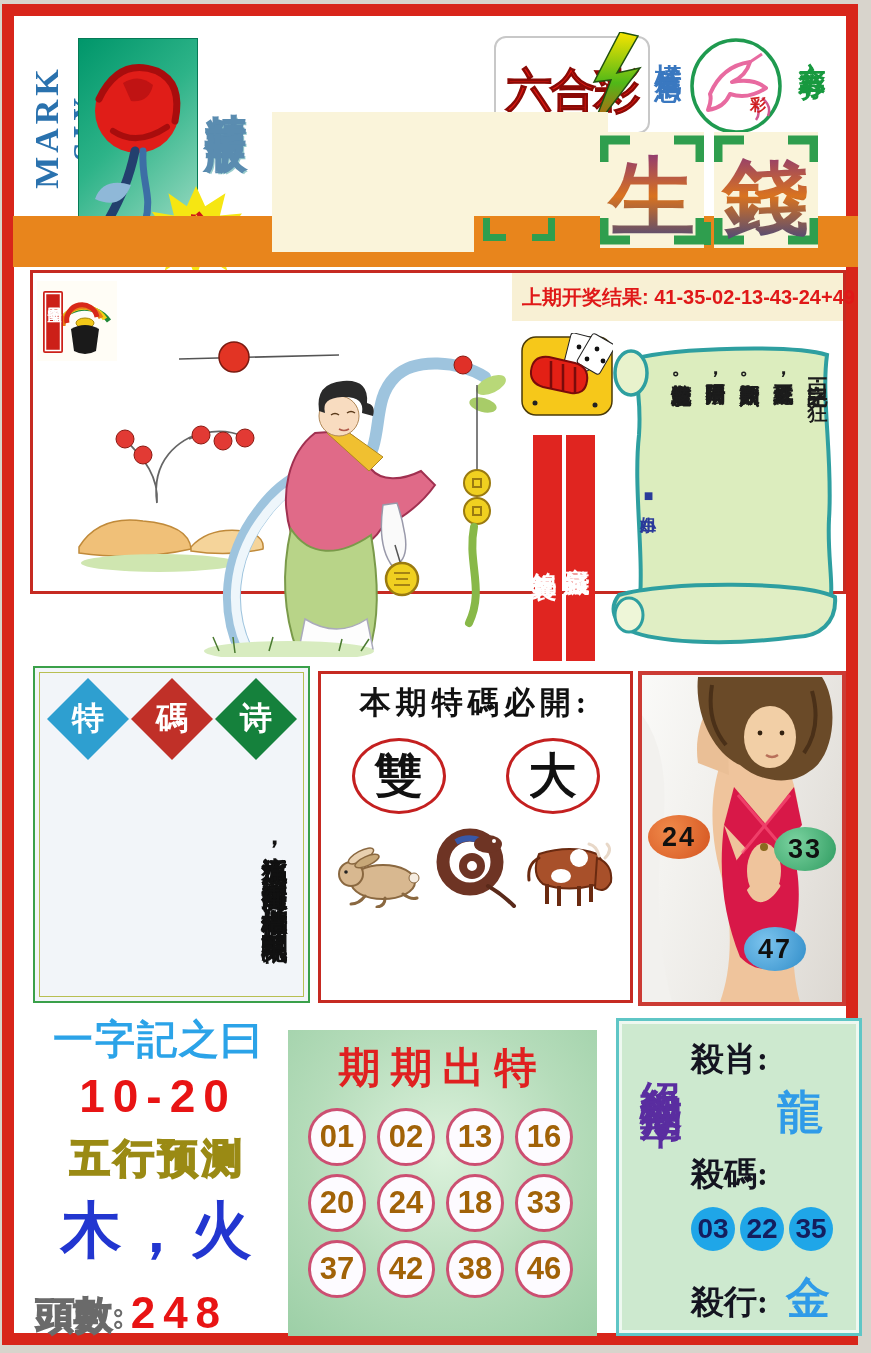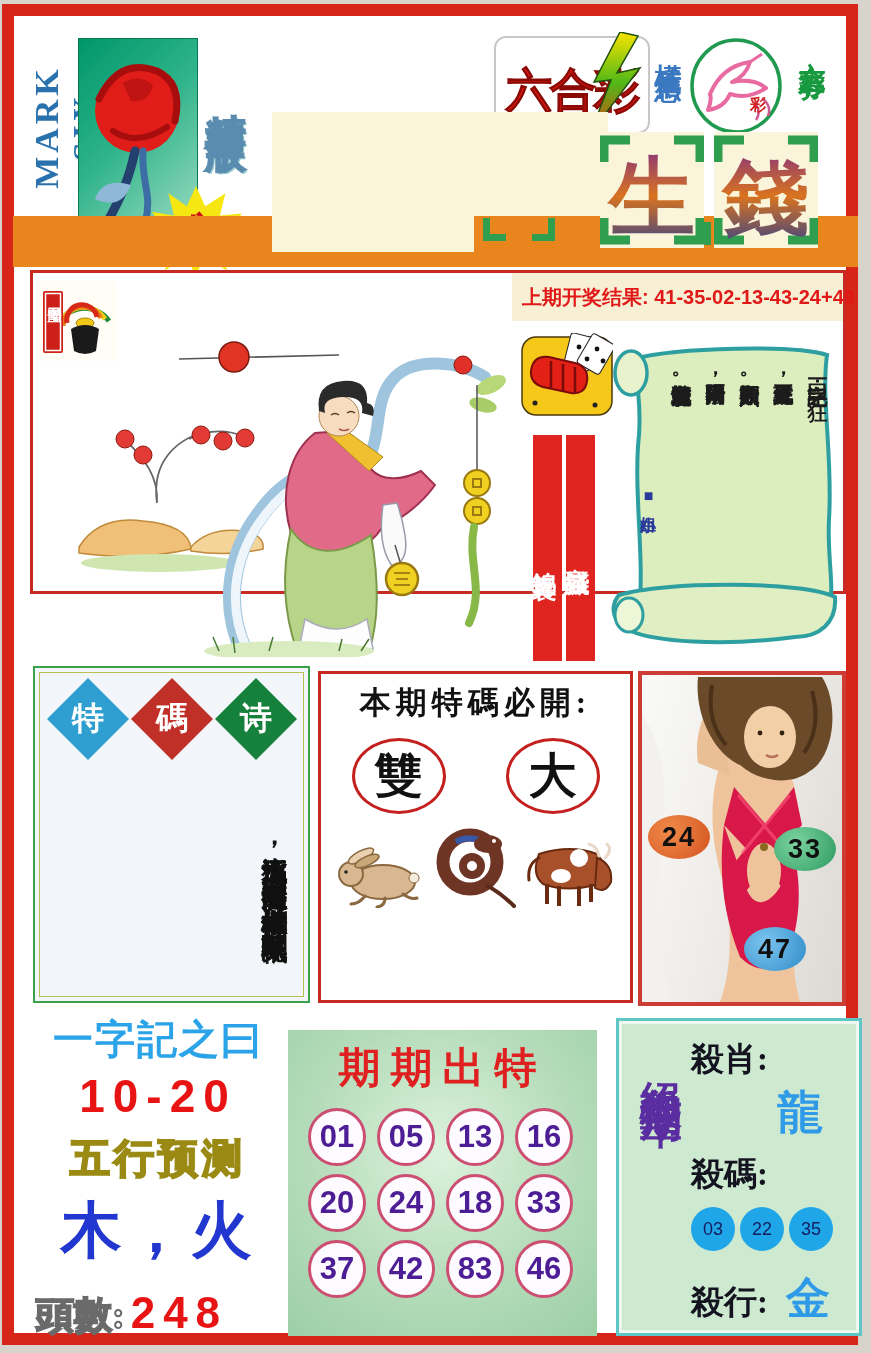--- a/index.html
+++ b/index.html
@@ -104,33 +104,33 @@
 
   .qiqi-box{left:288px;top:1030px;width:309px;height:306px;
             background:radial-gradient(circle at 50% 40%,#ddf2dd 0%,#b5dcba 55%,#9ccfa6 100%);
             text-align:center;}
   .qiqi-title{margin-top:10px;font-size:42px;font-weight:bold;color:#e02020;letter-spacing:10px;
               font-family:Liberation Sans, sans-serif;text-align:center;}
   .qiqi-grid{margin-top:12px;display:grid;grid-template-columns:repeat(4,62px);grid-gap:8px 7px;
              justify-content:center;}
   .num-circle{width:58px;height:58px;border-radius:50%;background:#fdfbff;border:3px solid #cc4f72;
               display:flex;align-items:center;justify-content:center;font-size:31px;font-weight:bold;
-              color:#4c1d95;box-sizing:border-box;}
+              color:#a16207;box-sizing:border-box;}
 
   .kill-box{left:600px;top:1018px;width:246px;height:318px;background:#cde9cf;
             border:3px solid #5fc6c6;box-shadow:inset 0 0 0 3px #eef8f0;box-sizing:border-box;margin-left:16px;}
   .kill-vertical{position:absolute;left:14px;top:28px;font-size:42px;font-weight:bold;color:#5a2da0;
                  letter-spacing:6px;font-family:"Liberation Serif",serif;}
   .kill-col{position:absolute;left:72px;top:16px;width:166px;}
   .kill-label{font-size:33px;font-weight:bold;color:#141420;font-family:"Liberation Serif",serif;}
   .kill-xiao-value{font-size:46px;font-weight:bold;color:#2f9be8;text-align:right;padding-right:34px;
                    font-family:"Liberation Serif",serif;margin-top:0px;}
   .kill-circles{margin-top:10px;display:flex;gap:5px;}
   .kill-circle{width:44px;height:44px;border-radius:50%;background:#1fa6e8;display:flex;
-               align-items:center;justify-content:center;font-size:18px;font-weight:normal;color:#141e5e;}
+               align-items:center;justify-content:center;font-size:28px;font-weight:bold;color:#141e5e;}
   .kill-hang-row{margin-top:18px;display:flex;align-items:baseline;}
   .kill-hang-value{font-size:44px;font-weight:bold;color:#2f9be8;margin-left:18px;
                    font-family:"Liberation Serif",serif;}
 </style>
 </head>
 <body>
 
 <div class="stage">
   <div class="page"></div>
 
@@ -395,30 +395,30 @@
     <div class="bl-line">
       <span class="lab">尾數:</span>
       <span class="val">357</span>
     </div>
   </div>
 
   <div class="abs qiqi-box">
     <div class="qiqi-title">期期出特</div>
     <div class="qiqi-grid">
       <div class="num-circle">01</div>
-      <div class="num-circle">05</div>
+      <div class="num-circle">02</div>
       <div class="num-circle">13</div>
       <div class="num-circle">16</div>
       <div class="num-circle">20</div>
       <div class="num-circle">24</div>
       <div class="num-circle">18</div>
       <div class="num-circle">33</div>
       <div class="num-circle">37</div>
       <div class="num-circle">42</div>
-      <div class="num-circle">83</div>
+      <div class="num-circle">38</div>
       <div class="num-circle">46</div>
     </div>
   </div>
 
   <div class="abs kill-box">
     <div class="kill-vertical vtext">絕殺期期準</div>
     <div class="kill-col">
       <div class="kill-label">殺肖:</div>
       <div class="kill-xiao-value">龍</div>
       <div class="kill-label" style="margin-top:8px">殺碼:</div>

